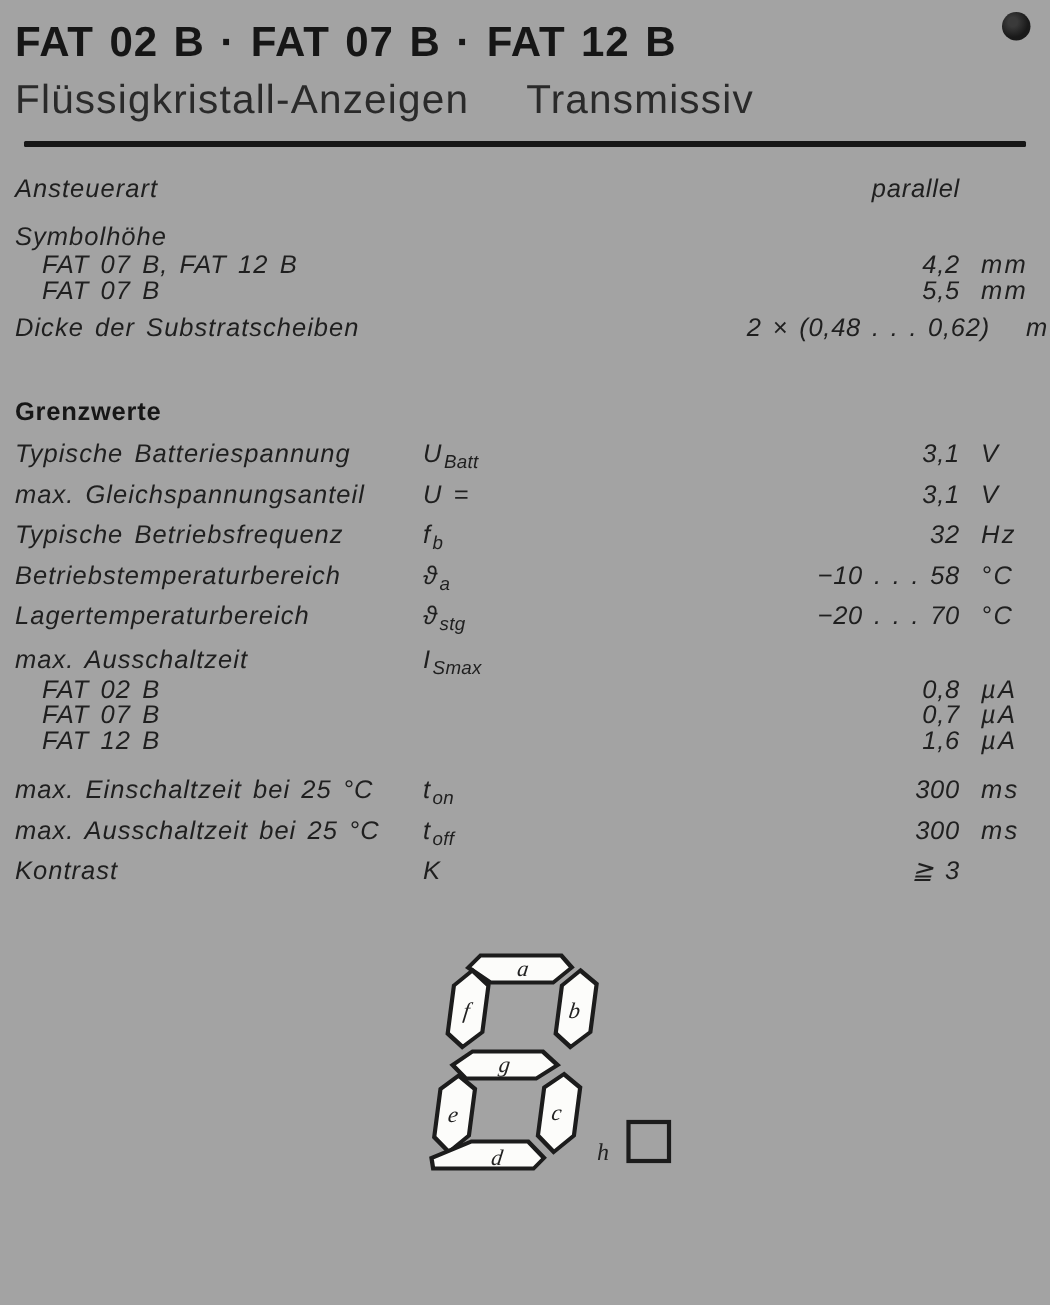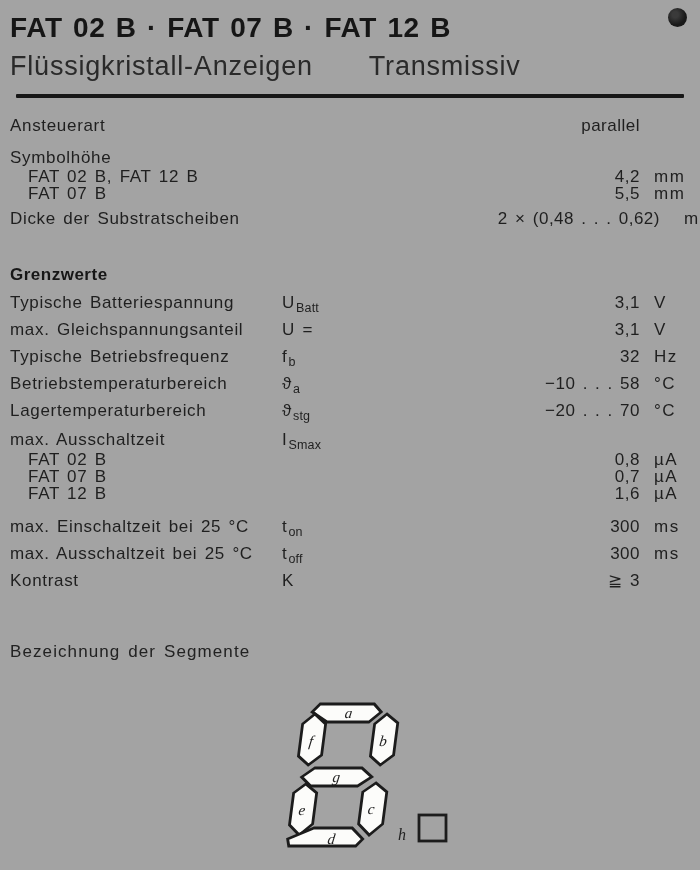--- a/index.html
+++ b/index.html
@@ -10,30 +10,30 @@
     font-size:17px;letter-spacing:.04em;word-spacing:.12em;
   }
   .content{padding:0 10px;}
   
   .title{
     margin:0;padding-top:12px;font-size:28px;line-height:32px;
     font-weight:700;letter-spacing:.6px;word-spacing:2px;color:#161616;
   }
   .subtitle{
     margin-top:7px;font-size:27px;line-height:30px;font-weight:400;
-    letter-spacing:.8px;color:#2a2a2a;display:flex;gap:18px;
+    letter-spacing:.8px;color:#2a2a2a;display:flex;
   }
   .subtitle .right{margin-left:38px;}
   .logo{
     position:absolute;top:8px;right:13px;width:19px;height:19px;border-radius:50%;
     background:radial-gradient(circle at 38% 35%, #3a3a3a 0 18%, #191919 60%);
   }
   .rule{margin:13px 6px 0 6px;height:4px;background:#171717;border-radius:1px;}
   
-  .row{display:grid;grid-template-columns:272px 150px 208px 50px;line-height:25px;}
+  .row{display:grid;grid-template-columns:272px 150px 208px 50px;line-height:25px;font-style:italic;}
   .row .lbl{grid-column:1;}
   .row .sym{grid-column:2;}
   .row .val{grid-column:3;text-align:right;letter-spacing:.5px;}
   .row .unit{grid-column:4;padding-left:14px;letter-spacing:1.5px;}
   .row.lh20{line-height:20px;}
   .row.sub{line-height:17px;}
   .row.sub .lbl{padding-left:18px;}
   .gap12{margin-top:12px;} .gap7{margin-top:7px;gap:10px;}
   sub.ss{font-size:12.5px;position:relative;top:4px;letter-spacing:.2px;margin-left:1px;vertical-align:baseline;}
   .sec-general{margin-top:18px;}
@@ -67,21 +67,21 @@
     <div class="sec-general">
       <div class="row lh20">
         <span class="lbl">Ansteuerart</span>
         <span class="val">parallel</span>
         <span class="unit"></span>
       </div>
       <div class="row lh20 gap12">
         <span class="lbl">Symbolhöhe</span>
       </div>
       <div class="row sub">
-        <span class="lbl">FAT 02 B, FAT 12 B</span>
+        <span class="lbl">FAT 07 B, FAT 12 B</span>
         <span class="val">4,2</span>
         <span class="unit">mm</span>
       </div>
       <div class="row sub">
         <span class="lbl">FAT 07 B</span>
         <span class="val">5,5</span>
         <span class="unit">mm</span>
       </div>
       <div class="row lh20 gap7">
         <span class="lbl">Dicke der Substratscheiben</span>
@@ -157,21 +157,20 @@
         <span class="unit">ms</span>
       </div>
       <div class="row">
         <span class="lbl">Kontrast</span>
         <span class="sym"><span>K</span><sub class="ss"></sub></span>
         <span class="val">≧ 3</span>
         <span class="unit"></span>
       </div>
     </div>
 
-    <div class="seg-heading">Bezeichnung der Segmente</div>
 
     <div class="figure">
       <svg width="180" height="152" viewBox="0 0 180 152">
         <g transform="matrix(1,0,-0.13,1,19,0)">
           <polygon class="seg" points="16,6 70,6 78,14 67,24 25,24 9,14"></polygon>
           <polygon class="seg" points="73,26 84,16 96,25 96,57 84,67 73,58"></polygon>
           <polygon class="seg" points="1,26 12,16 24,26 24,57 12,67 1,58"></polygon>
           <polygon class="seg" points="19,70 66,70 77,79 64,88 17,88 7,79"></polygon>
           <polygon class="seg" points="1,95 12,86 24,95 24,126 12,137 1,127"></polygon>
           <polygon class="seg" points="70,94 82,85 94,94 94,126 82,137 70,126"></polygon>

